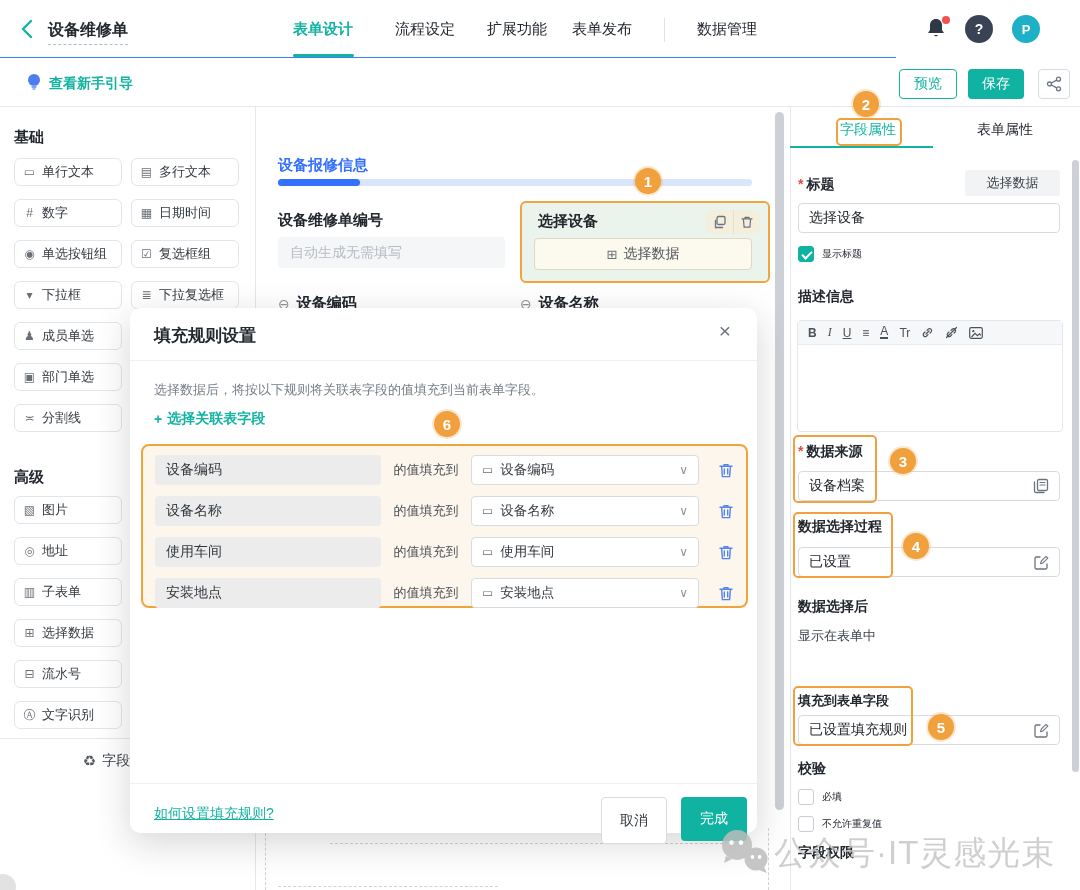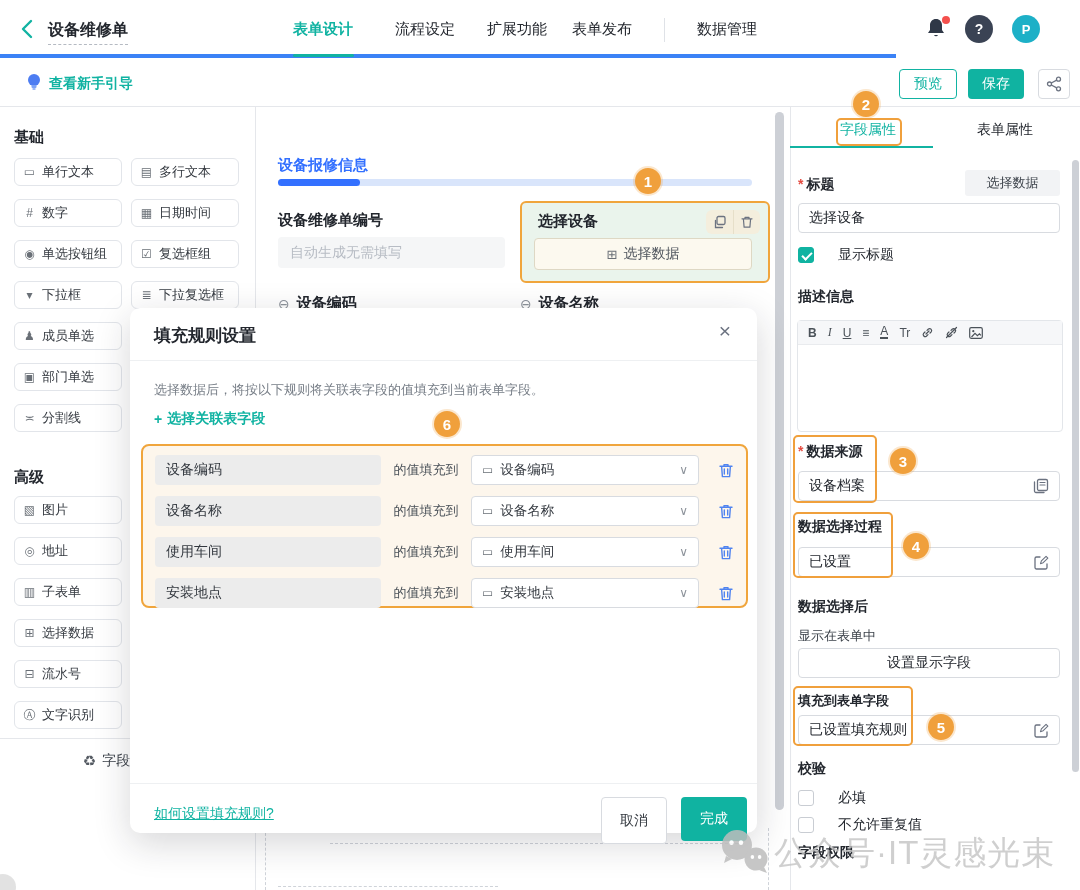--- a/index.html
+++ b/index.html
@@ -1,21 +1,21 @@
 <!DOCTYPE html>
 <html><head>
 <meta charset="utf-8">
 <style>
   * { margin:0; padding:0; box-sizing:border-box; }
   html,body { background:#fff; }
   body { font-family:"Liberation Sans","DejaVu Sans",sans-serif; color:#23272e; }
   #screen { position:relative; width:1080px; height:890px; background:#fff; overflow:hidden; }
 
   
-  .header { position:absolute; left:0; top:0; width:896px; height:58px; background:#fff; border-bottom:4px solid #3b82f6; }
+  .header { position:absolute; left:0; top:0; width:896px; height:58px; background:#fff; border-bottom:1px solid #3b82f6; }
   .back-btn { position:absolute; left:16px; top:17px; width:24px; height:24px; cursor:pointer; }
   .doc-title { position:absolute; left:48px; top:20px; font-size:16px; font-weight:bold; color:#23272e; border-bottom:1px dashed #b5bac2; padding-bottom:3px; }
   .top-tab { position:absolute; top:20px; font-size:15px; color:#23272e; cursor:pointer;font-family:Liberation Serif, serif; }
   .top-tab.active { color:#11b3a2; font-weight:bold; }
   .top-tab-underline { position:absolute; left:293px; top:54px; width:61px; height:3px; background:#11b3a2; border-radius:2px; }
   .top-divider { position:absolute; left:664px; top:18px; width:1px; height:24px; background:#dfe2e7; }
   .icon-btn-round { position:absolute; top:15px; width:28px; height:28px; border-radius:50%; display:flex; align-items:center; justify-content:center; }
   .help-circle { background:#3a4354; color:#fff; font-size:14px; font-weight:bold; }
   .avatar { background:#1db0c7; color:#fff; font-size:13px; font-weight:bold; }
   .bell-wrap { position:absolute; left:925px; top:16px; width:26px; height:26px; }
@@ -66,21 +66,21 @@
   .panel-tab { position:absolute; top:121px; font-size:14px; cursor:pointer; color:#23272e; }
   .panel-tab.active { color:#11b3a2; }
   .panel-underline { position:absolute; left:790px; top:146px; width:143px; height:2px; background:#11b3a2; }
   .p-label { position:absolute; font-size:14px; font-weight:bold; color:#23272e; }
   .p-sub { position:absolute; font-size:13px; color:#3c424a; }
   .req { color:#e54d42; margin-right:3px; font-weight:bold; }
   .p-input { position:absolute; left:798px; width:262px; height:30px; border:1px solid #d8dbe0; border-radius:4px; font-size:14px; color:#23272e; padding:0 10px; font-family:inherit; background:#fff; }
   .p-field { position:absolute; left:798px; width:262px; height:30px; border:1px solid #d8dbe0; border-radius:4px; display:flex; align-items:center; padding:0 10px; font-size:14px; color:#23272e; background:#fff; }
   .p-field .right-ic { margin-left:auto; display:flex; }
   .grey-btn { position:absolute; left:965px; top:170px; width:95px; height:26px; background:#f2f3f5; border:none; border-radius:3px; font-size:13px; color:#3c424a; display:flex; align-items:center; justify-content:center; cursor:pointer; }
-  .check-row { position:absolute; display:flex; align-items:center; gap:24px; font-size:14px; color:#23272e; cursor:pointer;text-align:right; }
+  .check-row { position:absolute; display:flex; align-items:center; gap:8px; font-size:10px; color:#23272e; cursor:pointer;text-align:right; }
   .cbx { width:16px; height:16px; border-radius:3px; border:1px solid #c9cdd3; background:#fff; position:relative; flex:none; }
   .cbx.checked { background:#10b3a1; border-color:#10b3a1; }
   .cbx.checked::after { content:""; position:absolute; left:5px; top:2px; width:4px; height:8px; border:solid #fff; border-width:0 2px 2px 0; transform:rotate(45deg); }
   .editor { position:absolute; left:797px; top:320px; width:266px; height:112px; border:1px solid #e3e6ea; border-radius:4px; background:#fff; }
   .editor-toolbar { height:24px; background:#f6f7f9; border-bottom:1px solid #e9ebee; display:flex; align-items:center; gap:11px; padding:0 10px; color:#4b5259; font-size:12px; }
   .et { cursor:pointer; display:flex; align-items:center; }
   .et.b { font-weight:bold; } .et.i { font-style:italic; font-family:"Liberation Serif",serif; }
   .et.u { text-decoration:underline; } .et.a { border-bottom:2px solid #4b5259; line-height:11px; }
   .wide-btn { position:absolute; left:798px; width:262px; height:30px; border:1px solid #d8dbe0; border-radius:4px; background:#fff; font-size:14px; color:#23272e; display:flex; align-items:center; justify-content:center; cursor:pointer; }
   .panel-scrollbar { position:absolute; left:1072px; top:160px; width:7px; height:612px; background:#cdd0d6; border-radius:4px; }
@@ -369,21 +369,20 @@
     <span class="right-ic">
       <svg width="15" height="15" viewBox="0 0 15 15">
           <path d="M13 9v3.5a1.5 1.5 0 0 1-1.5 1.5h-9A1.5 1.5 0 0 1 1 12.5v-9A1.5 1.5 0 0 1 2.5 2H6" fill="none" stroke="#6b7280" stroke-width="1.3" stroke-linecap="round"></path>
           <path d="M6 9l1-3 5.2-5.2 2 2L9 8z" fill="none" stroke="#6b7280" stroke-width="1.2" stroke-linejoin="round" transform="scale(0.9) translate(1.2,0.6)"></path>
         </svg>
     </span>
   </div>
 
   <div class="p-label" style="left:798px; top:598px;">数据选择后</div>
   <div class="p-sub" style="left:798px; top:627px;">显示在表单中</div>
-  <div class="wide-btn" style="top:648px;">设置显示字段</div>
 
   <div class="p-sub" style="left:798px; top:692px; font-weight:bold; color:#23272e;">填充到表单字段</div>
   <div class="p-field" style="top:715px;gap:44px;">
     <span>已设置填充规则</span>
     <span class="right-ic">
       <svg width="15" height="15" viewBox="0 0 15 15">
           <path d="M13 9v3.5a1.5 1.5 0 0 1-1.5 1.5h-9A1.5 1.5 0 0 1 1 12.5v-9A1.5 1.5 0 0 1 2.5 2H6" fill="none" stroke="#6b7280" stroke-width="1.3" stroke-linecap="round"></path>
           <path d="M6 9l1-3 5.2-5.2 2 2L9 8z" fill="none" stroke="#6b7280" stroke-width="1.2" stroke-linejoin="round" transform="scale(0.9) translate(1.2,0.6)"></path>
         </svg>
     </span>

